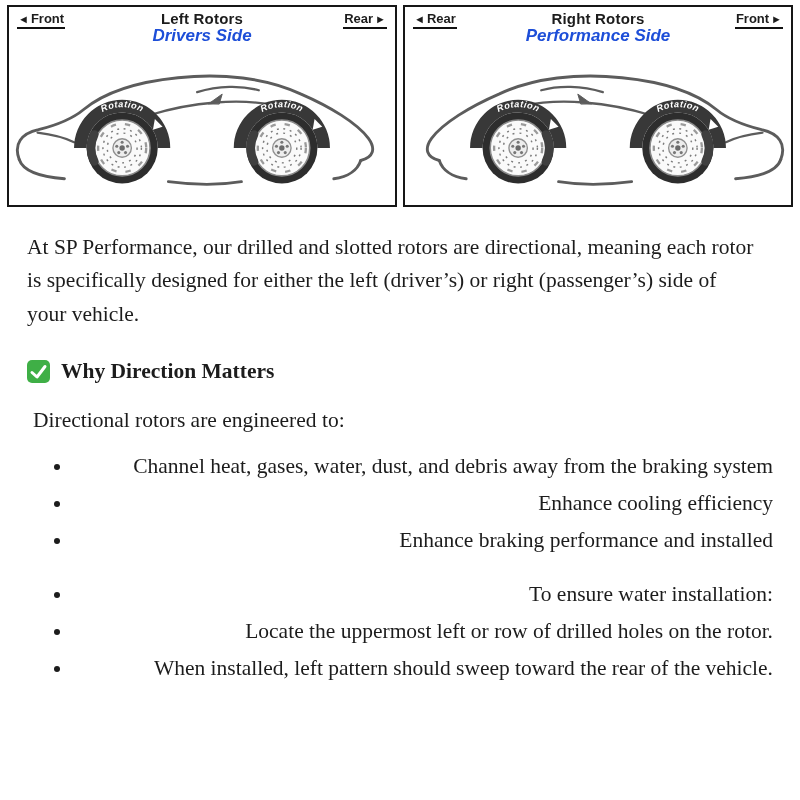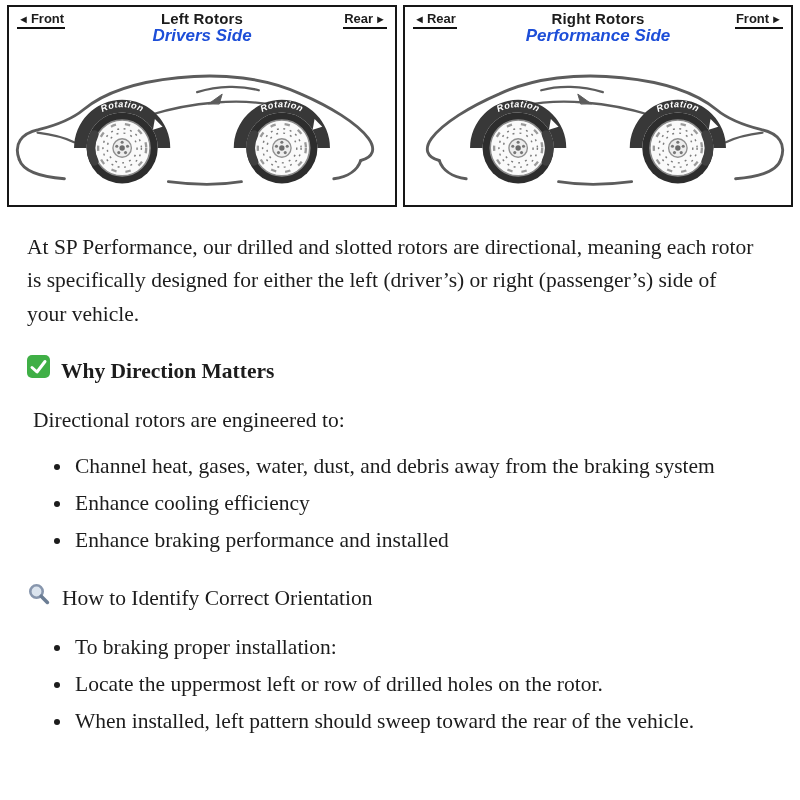--- a/index.html
+++ b/index.html
@@ -15,23 +15,23 @@
   .corner .arrow{font-size:11px;line-height:1;}
   .titles{text-align:center;}
   .box-title{font-size:15px;font-weight:bold;line-height:1.02;letter-spacing:.2px;}
   .box-subtitle{font-size:17px;font-weight:bold;font-style:italic;color:#1d4ed8;}
   .car-svg{width:100%;height:152px;display:block;margin-top:0;}
   .rot-text{font-family:"Liberation Sans",sans-serif;font-style:italic;font-weight:bold;font-size:9.5px;fill:#ffffff;letter-spacing:.5px;}
 
   
   .content{padding:16px 27px 0;font-size:21.5px;line-height:1.55;}
   .intro{margin:8px 0 20px;max-width:730px;}
-  .heading{display:flex;align-items:flex-start;gap:11px;font-weight:bold;font-size:21.5px;margin:24px 0 16px;}
+  .heading{display:flex;align-items:center;gap:11px;font-weight:bold;font-size:21.5px;margin:24px 0 16px;}
   .heading.regular{font-weight:normal;}
-  ul.bullets{margin:12px 0 20px;padding-left:46px;max-width:760px;}
+  ul.bullets{margin:12px 0 20px;padding-left:46px;max-width:760px;text-align:right;}
   ul.bullets li{margin:4px 0;line-height:1.55;padding-left:2px;}
   .check-icon{width:23px;height:23px;background:#3faf46;border-radius:5px;display:inline-flex;align-items:center;justify-content:center;flex:0 0 auto;}
   .mag-icon{width:24px;height:24px;flex:0 0 auto;}
 </style>
 </head>
 <body>
 
 <div class="diagram-row">
 
   <div class="diagram-box">
@@ -141,29 +141,20 @@
   </div>
 
   <p style="margin:12px 6px;">Directional rotors are engineered to:</p>
 
   <ul class="bullets">
     <li>Channel heat, gases, water, dust, and debris away from the braking system</li>
     <li>Enhance cooling efficiency</li>
     <li>Enhance braking performance and installed</li>
   </ul>
 
-  <div class="heading regular">
-    <span class="mag-icon">
-      <svg width="24" height="24" viewBox="0 0 24 24">
-        <circle cx="9.5" cy="9.5" r="6.2" fill="#dbe4ee" stroke="#8796ad" stroke-width="2.6"></circle>
-        <line x1="14.2" y1="14.2" x2="20.4" y2="20.4" stroke="#6b7d94" stroke-width="3.6" stroke-linecap="round"></line>
-      </svg>
-    </span>
-    <span>How to Identify Correct Orientation</span>
-  </div>
 
   <ul class="bullets">
-    <li>To braking proper installation:</li>
+    <li>To ensure water installation:</li>
     <li>Locate the uppermost left or row of drilled holes on the rotor.</li>
     <li>When installed, left pattern should sweep toward the rear of the vehicle.</li>
   </ul>
 
 </div>
 
 </body></html>

